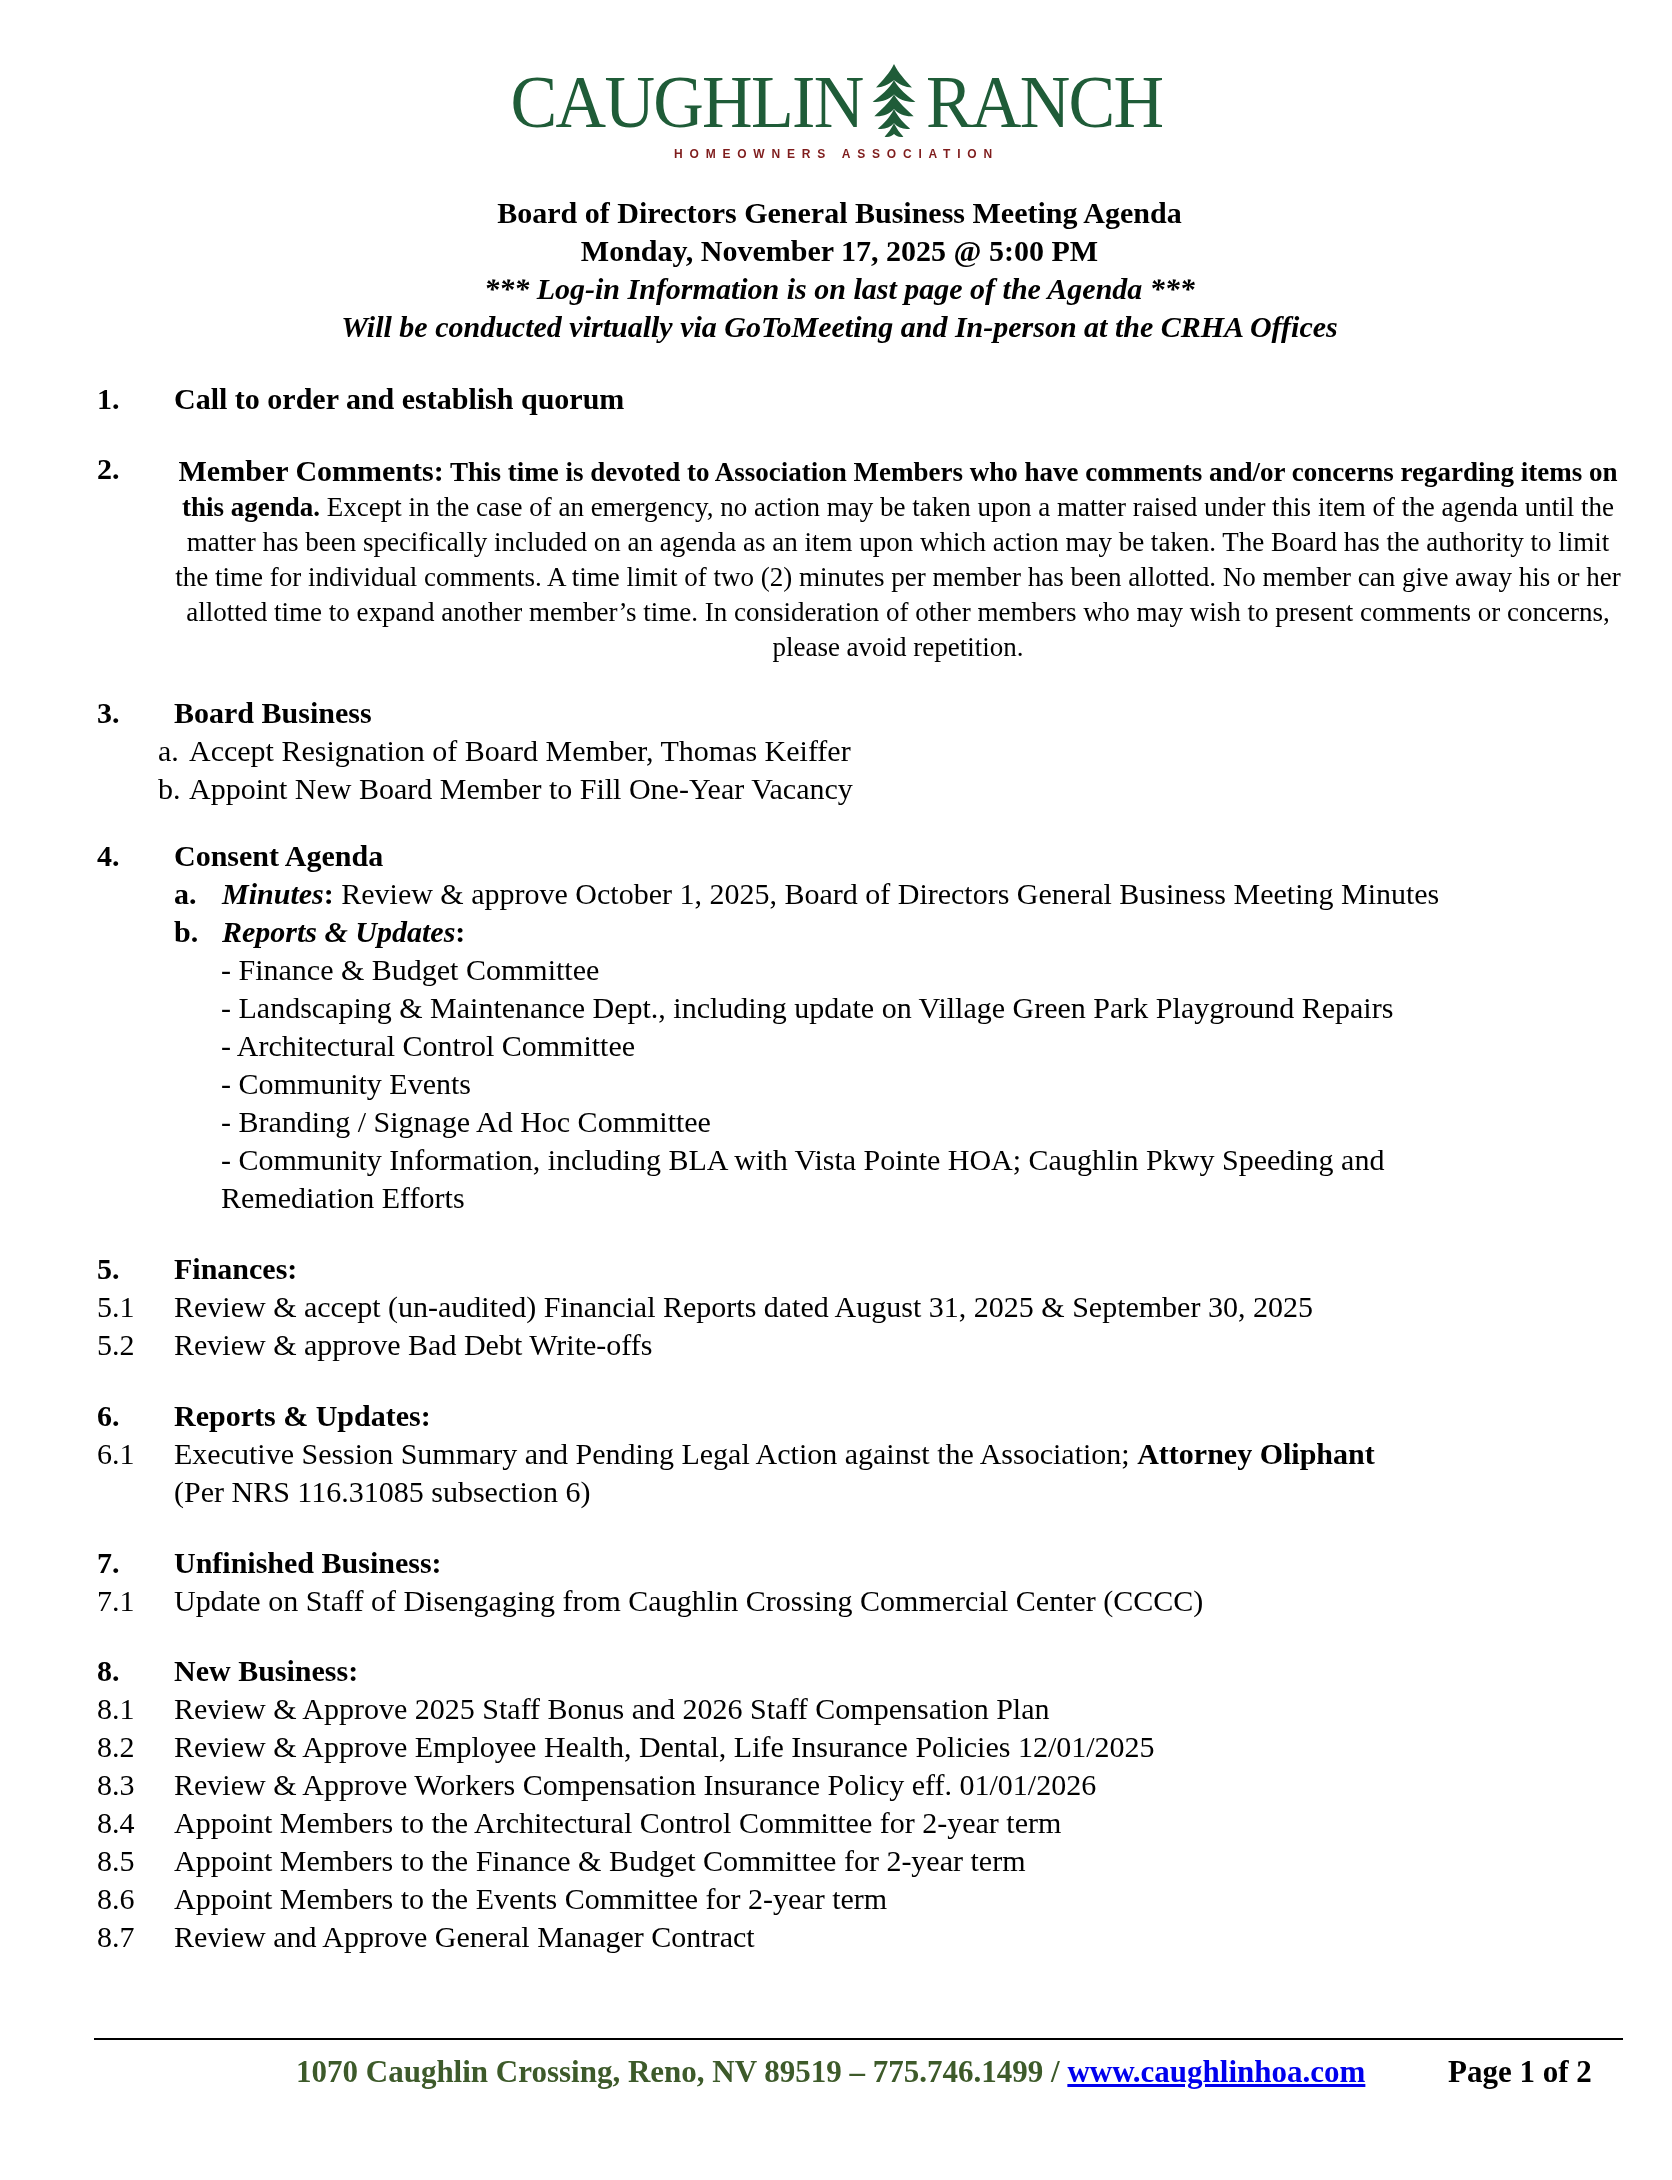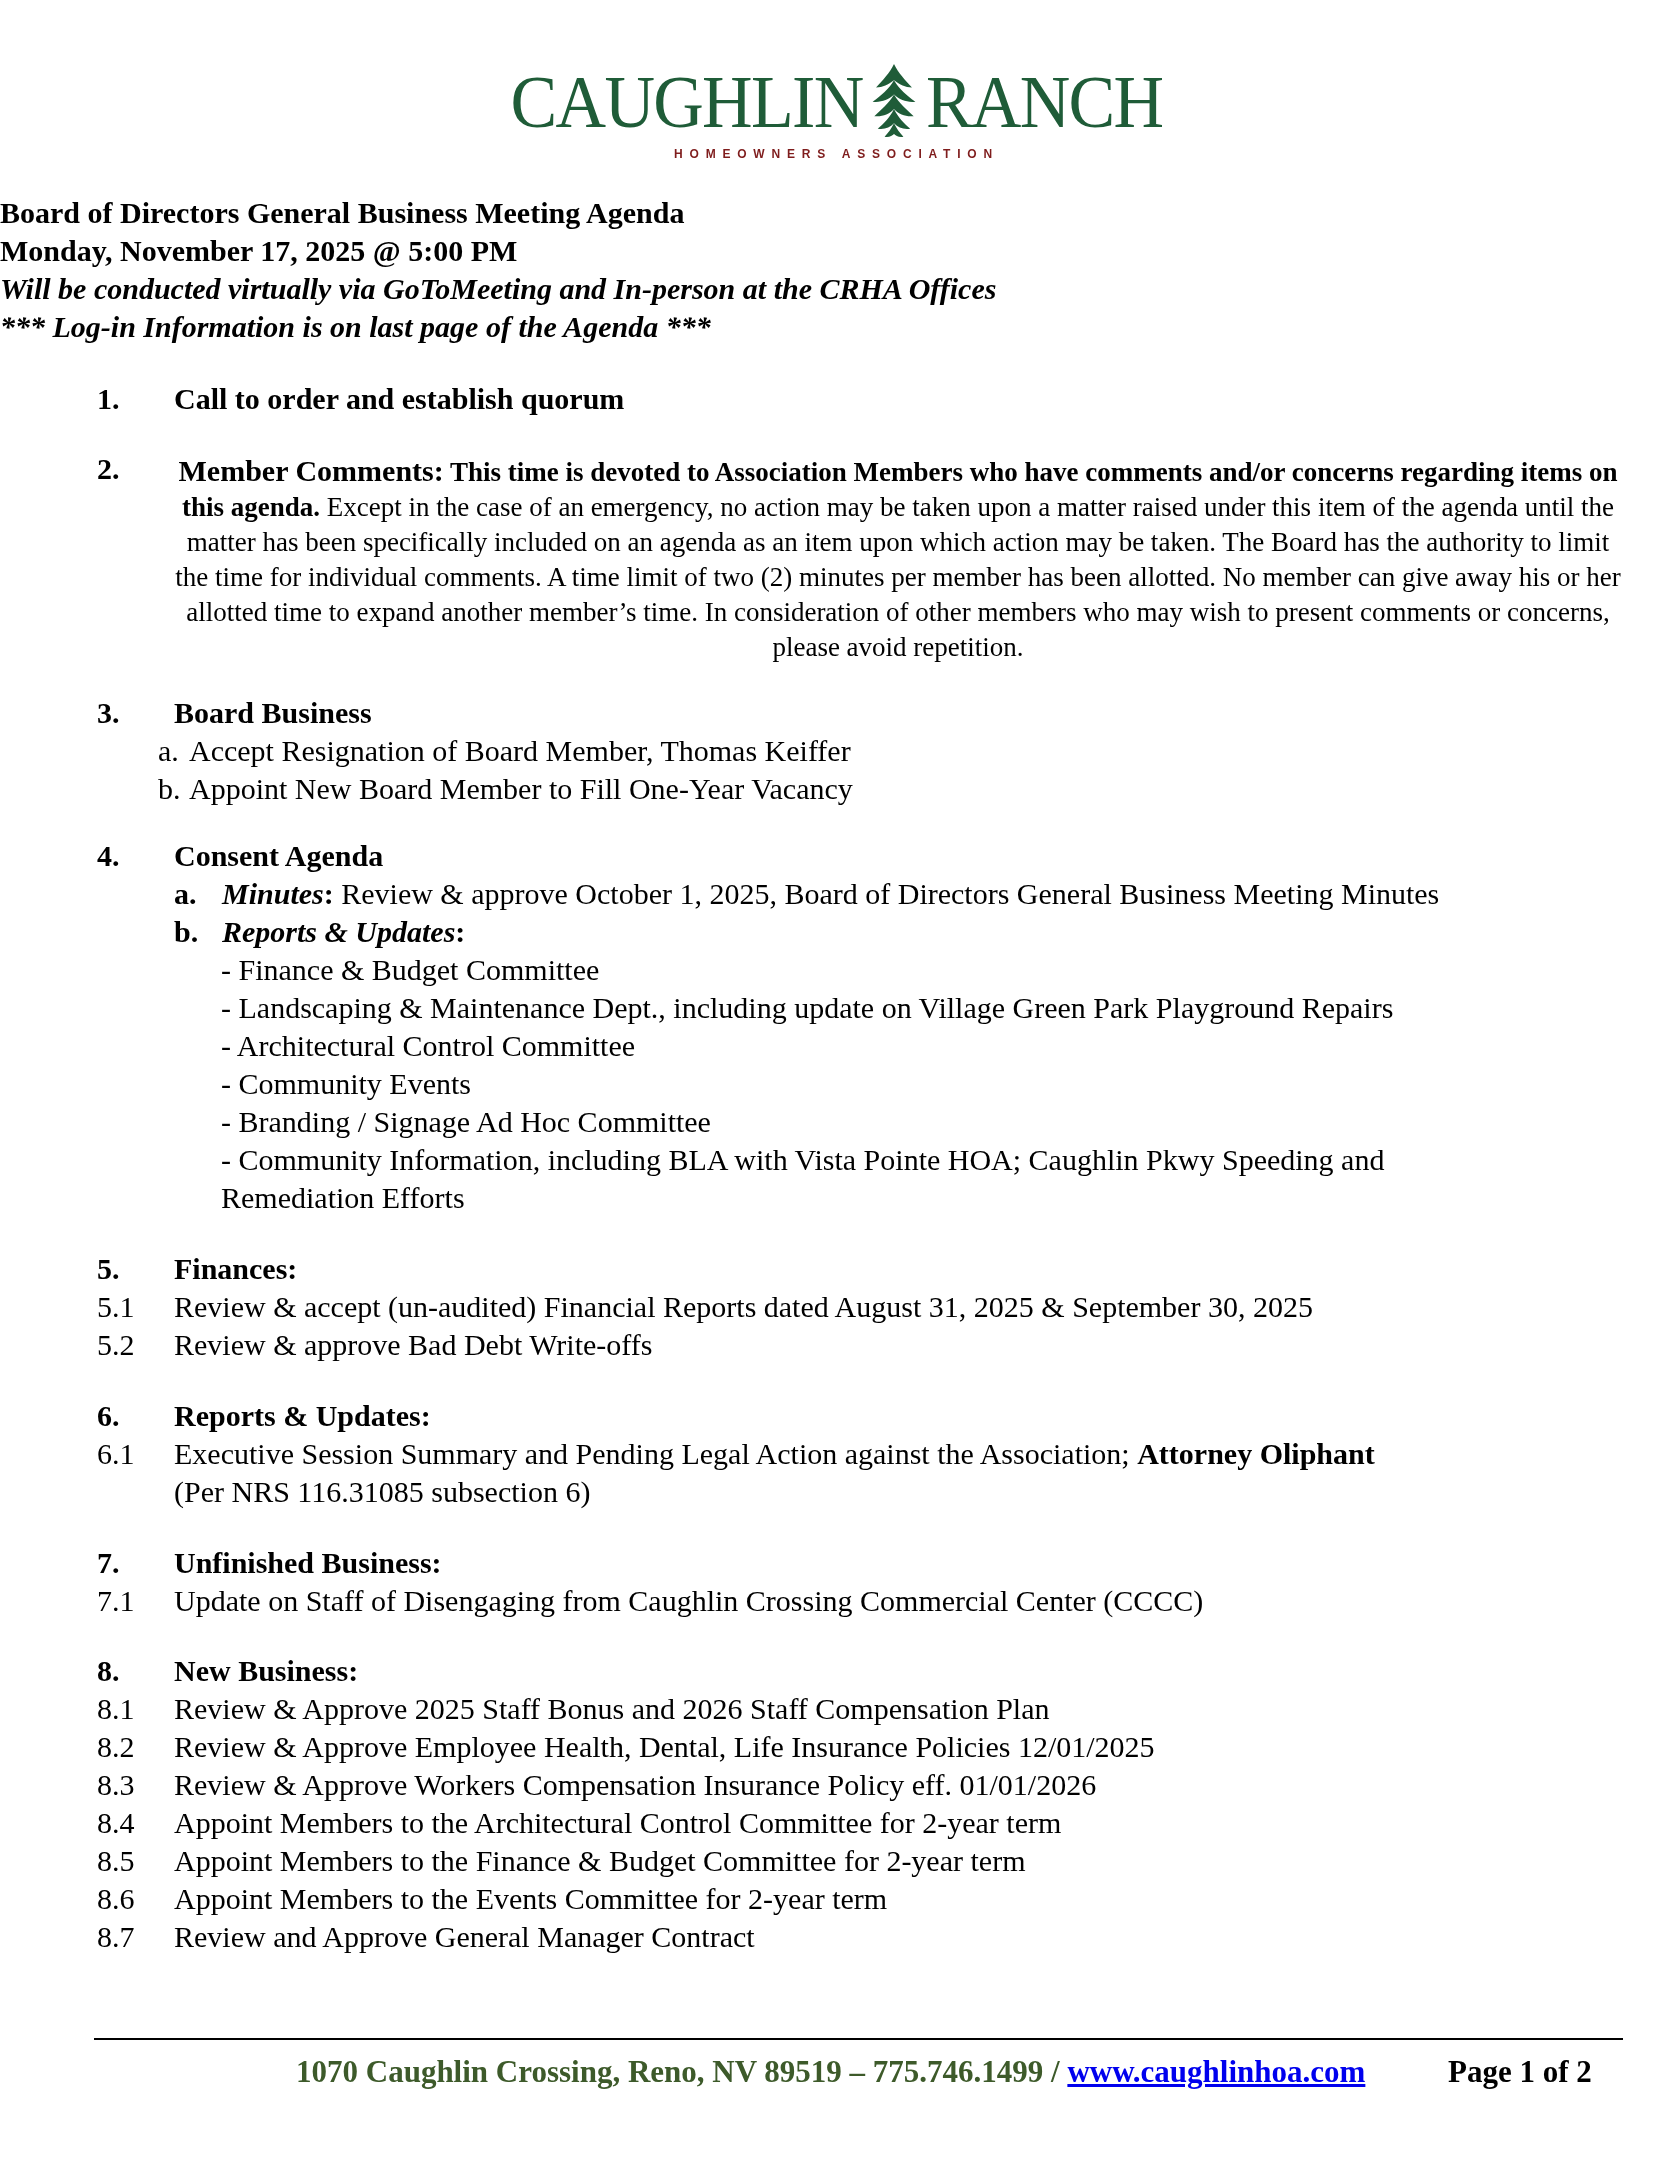--- a/index.html
+++ b/index.html
@@ -5,22 +5,22 @@
   html, body { margin:0; padding:0; background:#ffffff; }
   body { width:1673px; height:2181px; position:relative; overflow:hidden;
          font-family:"Liberation Serif", "DejaVu Serif", serif; color:#000; }
   .logo { position:absolute; left:0; width:1673px; top:61px; text-align:center; }
   .logo-main { display:inline-flex; align-items:flex-end; color:#1f5c38;
                font-family:"Liberation Serif", serif; font-size:70px; letter-spacing:-1.7px;
                line-height:1; transform:scaleY(1.05); }
   .logo-main .tree { width:60px; height:77px; margin:0 1.7px; position:relative; top:3.4px; }
   .logo-sub { color:#7f1d1d; font-family:"Liberation Sans", sans-serif; font-weight:bold;
               font-size:12px; letter-spacing:6.8px; margin-top:8.5px; }
-  .titles { position:absolute; top:194px; left:0; width:1663px; 
-            font-size:30px; font-weight:bold; line-height:38px; }
+  .titles { position:absolute; top:194px; left:0; width:1663px; text-align:center;
+            font-size:30px; font-weight:bold; line-height:38px;padding-left:8px; }
   .titles .it { font-style:italic; }
   .sec { position:absolute; left:97px; width:1525px; font-size:30px; line-height:38px; }
   .row { display:flex; }
   .num { width:77px; flex:none; }
   .b { font-weight:bold; }
   .i { font-style:italic; }
   .para { font-size:27px; line-height:35px;text-align:center; }
   .sub { padding-left:61px; }
   .sub2 { padding-left:77px; }
   .dash { padding-left:124px; }
@@ -49,22 +49,22 @@
       </g>
     </svg>
     <span>RANCH</span>
   </div>
   <div class="logo-sub">HOMEOWNERS ASSOCIATION</div>
 </div>
 
 <div class="titles">
   <div>Board of Directors General Business Meeting Agenda</div>
   <div>Monday, November 17, 2025 @ 5:00 PM</div>
+  <div class="it">*** Log-in Information is on last page of the Agenda ***</div>
   <div class="it">Will be conducted virtually via GoToMeeting and In-person at the CRHA Offices</div>
-  <div class="it">*** Log-in Information is on last page of the Agenda ***</div>
 </div>
 
 <div class="sec" style="top:380px;">
   <div class="row b">
     <span class="num">1.</span>
     <span>Call to order and establish quorum</span>
   </div>
 </div>
 
 <div class="sec" style="top:450px;">

